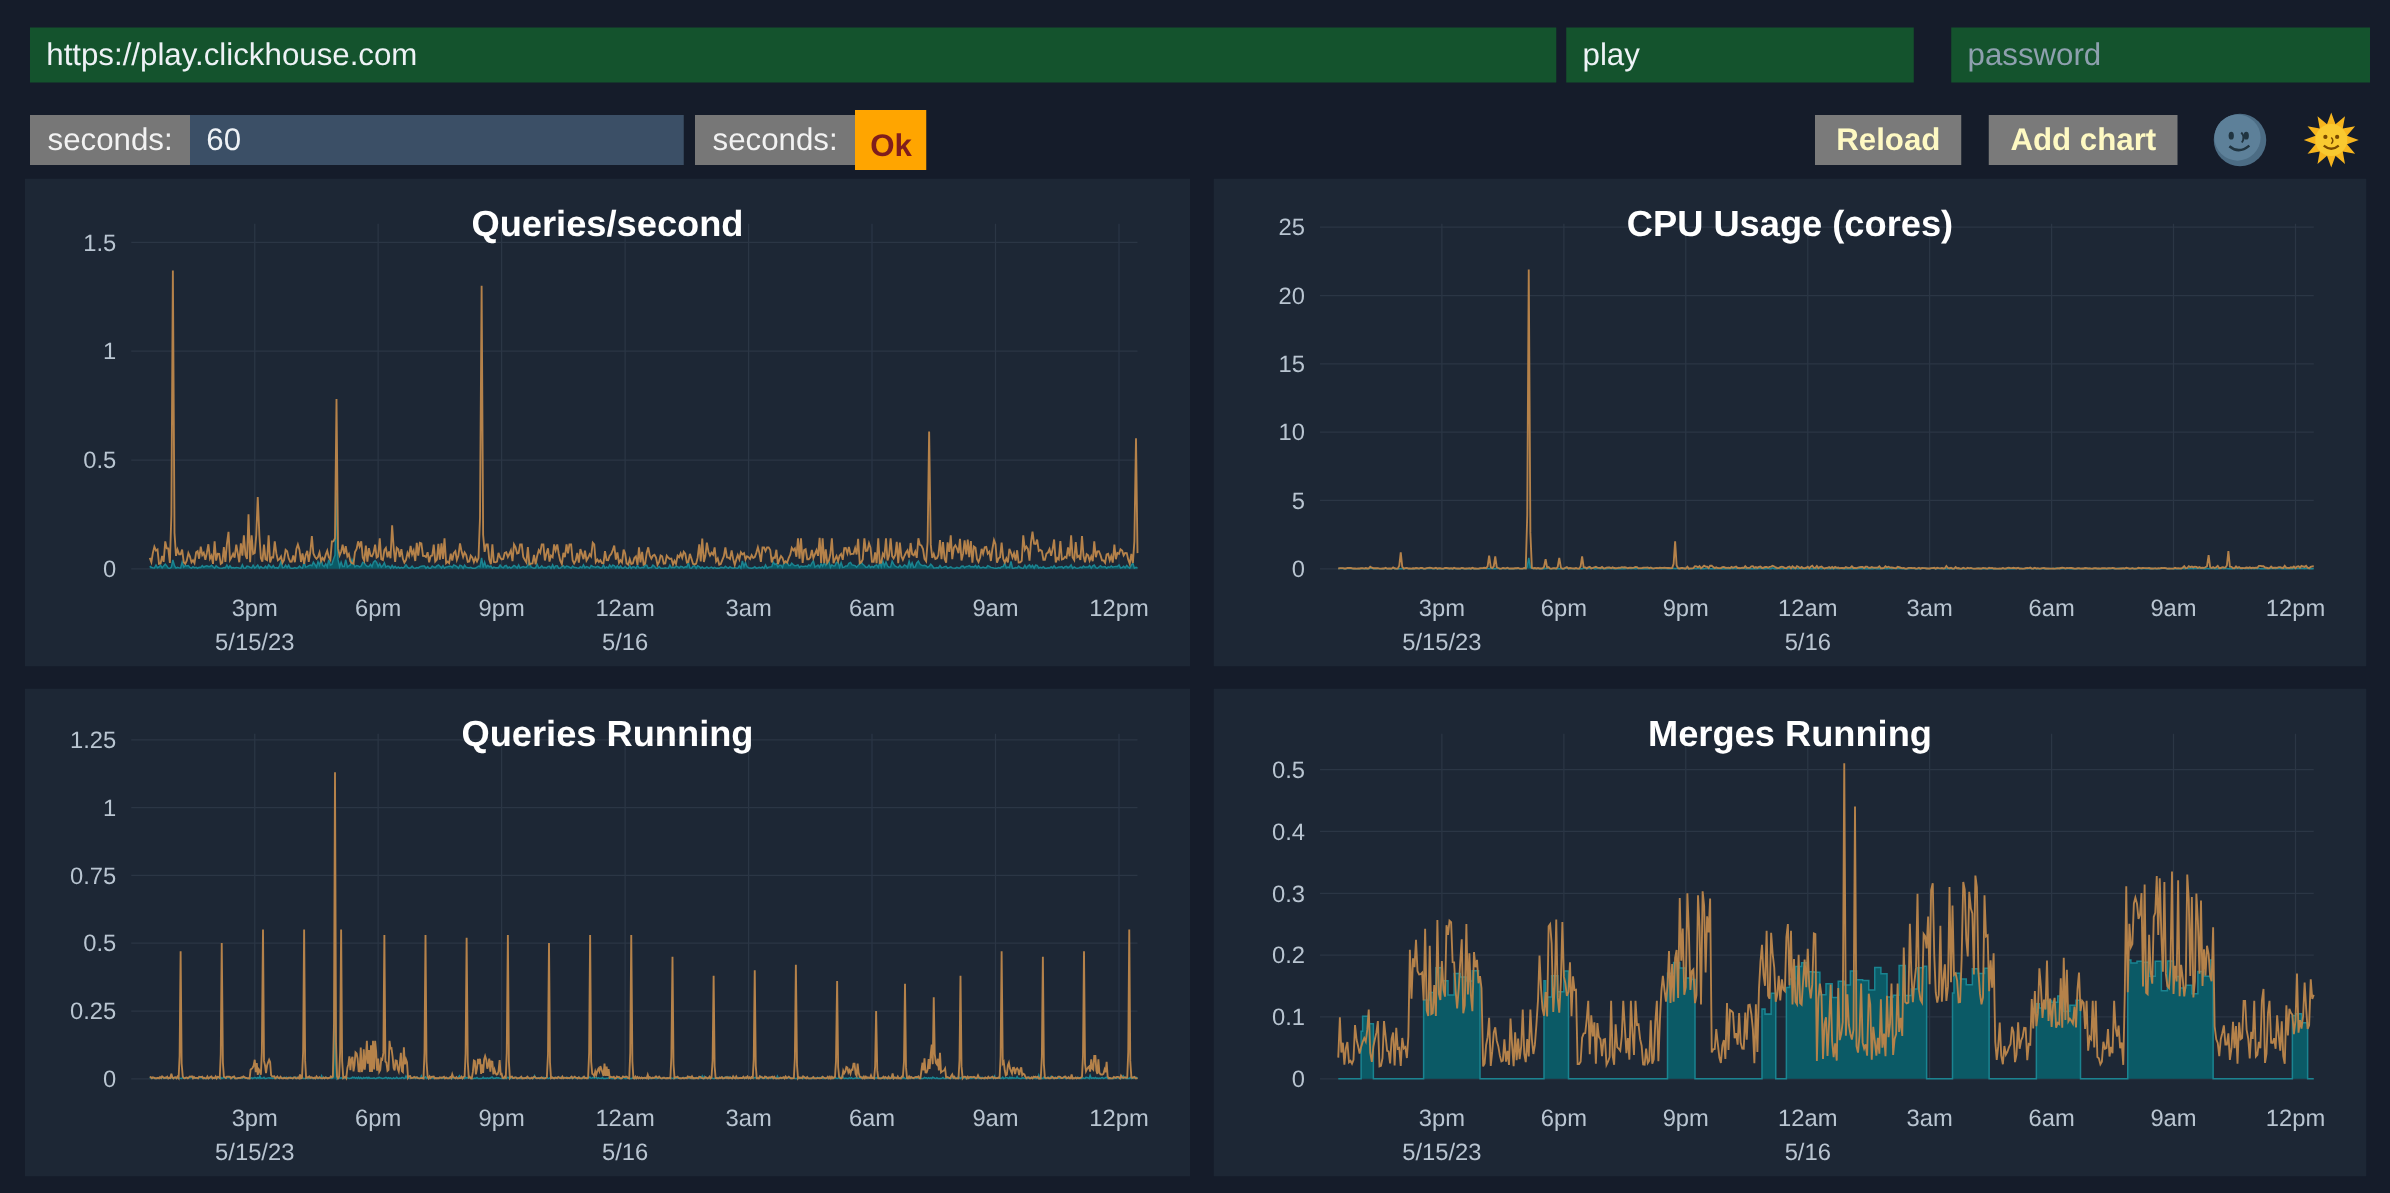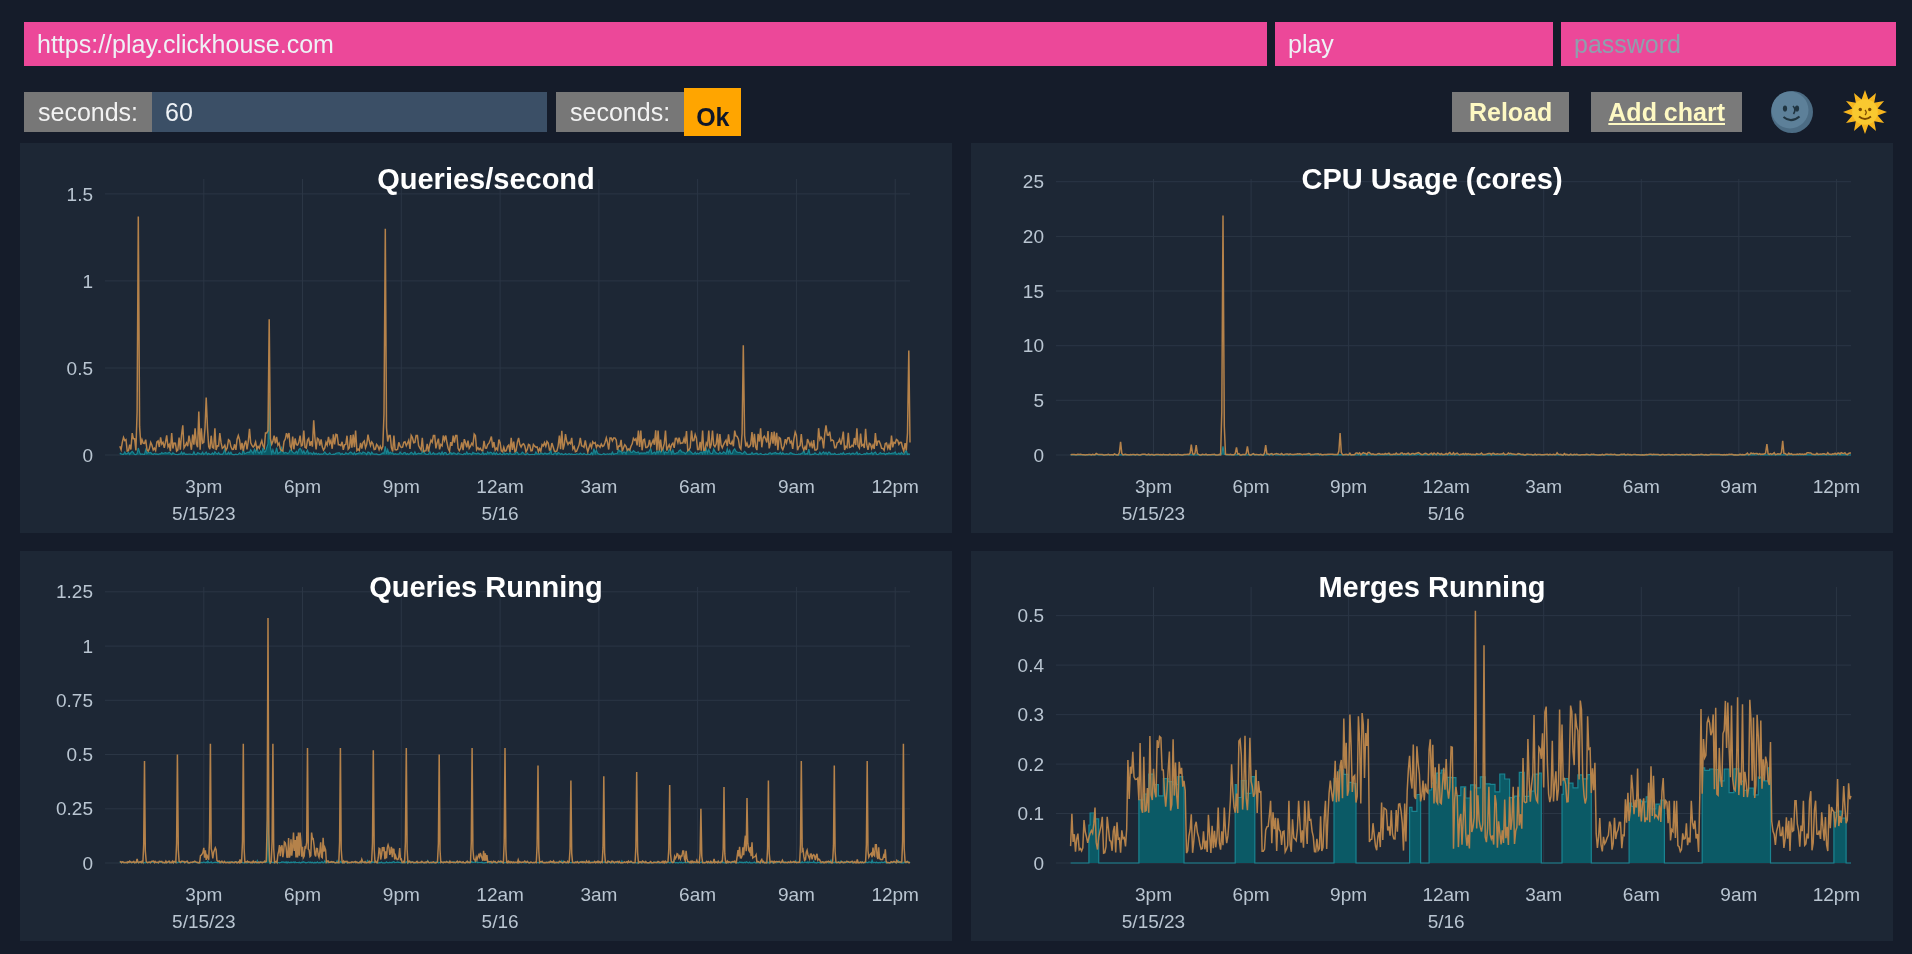--- a/index.html
+++ b/index.html
@@ -1,37 +1,37 @@
 <!DOCTYPE html>
 <html><head>
 <meta charset="utf-8">
 <style>
   html,body{margin:0;padding:0;background:#151c2a;}
   body{width:1912px;height:954px;overflow:hidden;font-family:"Liberation Sans",sans-serif;}
   .row-top{display:flex;gap:8px;padding:22px 16px 0 24px;}
-  .row-top input{height:44px;border:none;outline:none;background:#ec4899;color:#eef2f6;
+  .row-top input{height:44px;border:none;outline:none;background:#14532d;color:#eef2f6;
     font-family:"Liberation Sans",sans-serif;font-size:25px;padding:0 0 0 13px;}
   .url-input{width:1293px;}
   .user-input{width:265px;}
-  .pass-input{flex:1;}
+  .pass-input{flex:1;margin-left:22px;}
   .row-top input::placeholder,.row-params input::placeholder{color:#8ea0ae;}
   .row-params{display:flex;align-items:center;margin-top:26px;padding:0 24px;height:40px;}
   .param-label{display:flex;align-items:center;height:40px;background:#777777;color:#f2f2f2;
     font-size:25px;padding:0 14px;white-space:nowrap;}
   .row-params input{height:40px;border:none;outline:none;background:#3b4f66;color:#eef2f6;
     font-family:"Liberation Sans",sans-serif;font-size:25px;padding:0 0 0 13px;}
   .rounding-input{width:382px;}
   .seconds-gap{width:9px;}
   .seconds-input{width:363px;margin-right:3px;}
-  .ok-btn{height:48px;border:none;background:#ffa500;color:#0f172a;font-weight:bold;
+  .ok-btn{height:48px;border:none;background:#ffa500;color:#7f1d1d;font-weight:bold;
     font-size:25px;padding:15px 12px;font-family:"Liberation Sans",sans-serif;cursor:pointer;}
   .right-group{margin-left:auto;display:flex;align-items:center;}
   .gray-btn{height:40px;border:none;background:#7a7a7a;color:#fef9c3;font-weight:bold;
     font-size:25px;padding:0 17px;font-family:"Liberation Sans",sans-serif;cursor:pointer;}
-  .gray-btn + .gray-btn{margin-left:22px;text-decoration:underline;}
+  .gray-btn + .gray-btn{margin-left:22px;}
   .theme-icon{display:inline-flex;cursor:pointer;}
   .moon-wrap{margin-left:28px;}
   .sun-wrap{margin-left:28px;}
   .grid{display:grid;grid-template-columns:932px 922px;column-gap:19px;row-gap:18px;
     padding:11px 19px 13px 20px;}
   .panel{background:#1d2735;height:390px;overflow:hidden;}
   .panel svg{display:block;}
   .ax{font-family:"Liberation Sans",sans-serif;font-size:19px;fill:#b9c5d1;}
   .ct{font-family:"Liberation Sans",sans-serif;font-size:29px;font-weight:bold;fill:#ffffff;}
 </style>

